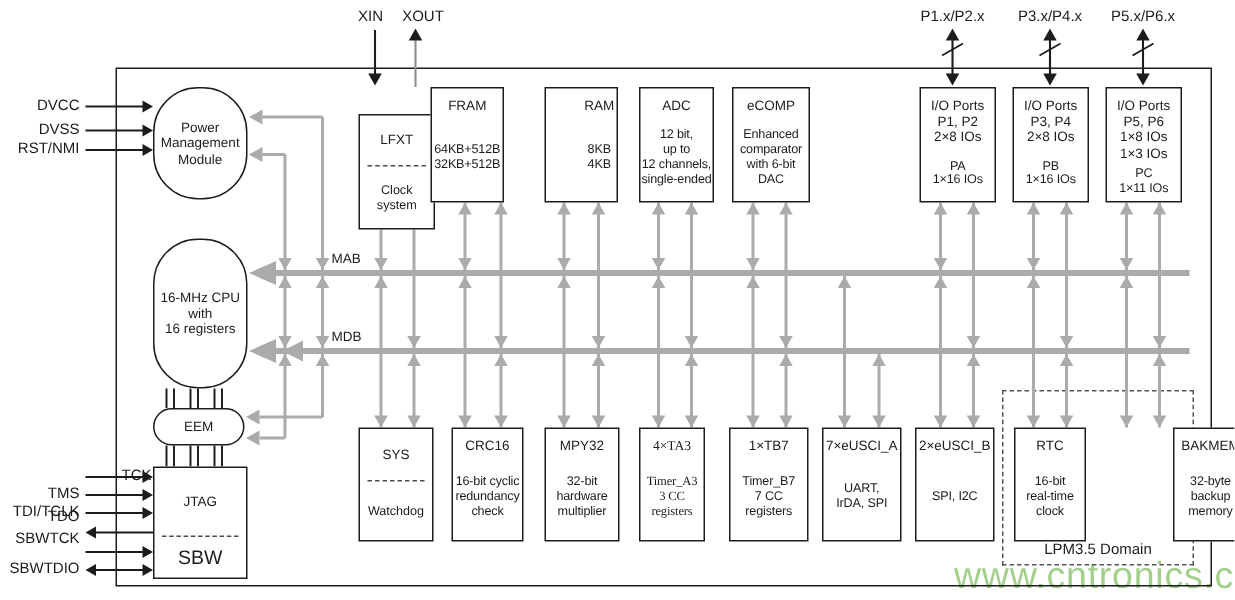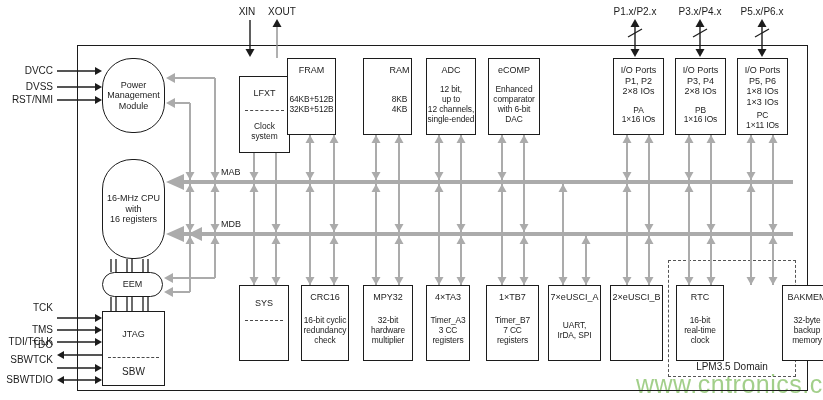--- a/index.html
+++ b/index.html
@@ -207,41 +207,41 @@
 
   <div class="lab c" style="left:230px;top:6px;width:34px;">XIN</div>
   <div class="lab c" style="left:262px;top:6px;width:40px;">XOUT</div>
   <div class="lab c" style="left:605px;top:6px;width:60px;">P1.x/P2.x</div>
   <div class="lab c" style="left:670px;top:6px;width:60px;">P3.x/P4.x</div>
   <div class="lab c" style="left:732px;top:6px;width:60px;">P5.x/P6.x</div>
 
   <div class="pinlab" style="top:65px;">DVCC</div>
   <div class="pinlab" style="top:81px;">DVSS</div>
   <div class="pinlab" style="top:94px;">RST/NMI</div>
-  <div class="pinlab" style="top:302px;">TCK</div>
+  <div class="pinlab" style="top:312px;padding-left:48px;">TCK</div>
   <div class="pinlab" style="top:324px;">TMS</div>
   <div class="pinlab" style="top:336px;">TDI/TCLK</div>
   <div class="pinlab" style="top:339px;">TDO</div>
   <div class="pinlab" style="top:354px;">SBWTCK</div>
   <div class="pinlab" style="top:374px;">SBWTDIO</div>
 
   <div class="buslab" style="left:221px;top:167px;">MAB</div>
   <div class="buslab" style="left:221px;top:219px;">MDB</div>
 
   <div class="block center-block" style="left:102px;top:58px;width:63px;height:75px;">Power
 Management
 Module</div>
   <div class="block center-block" style="left:102px;top:159px;width:63px;height:100px;">16-MHz CPU
 with
 16 registers</div>
   <div class="block center-block" style="left:102px;top:272px;width:61px;height:25px;">EEM</div>
   <div class="block split" style="left:102px;top:311px;width:63px;height:75px;">
     <div class="sec s1" style="flex:0 0 45px;">JTAG</div>
     <div class="dashline"></div>
-    <div class="sec s2" style="font-size:10px;">SBW</div>
+    <div class="sec s2" style="font-size:13px;">SBW</div>
   </div>
 
   <div class="block split" style="left:239px;top:58px;width:51px;height:77px;margin-top:18px;">
     <div class="sec s1" style="flex:0 0 33px;">LFXT</div>
     <div class="dashline"></div>
     <div class="sec s2">Clock
 system</div>
   </div>
   <div class="block std" style="left:287px;top:58px;width:49px;height:77px;">
     <div class="bt">FRAM</div>
@@ -286,52 +286,54 @@
 P5, P6
 1×8 IOs
 1×3 IOs</div>
     <div class="bd">PC
 1×11 IOs</div>
   </div>
 
   <div class="block split" style="left:239px;top:285px;width:50px;height:76px;">
     <div class="sec s1" style="flex:0 0 34px;">SYS</div>
     <div class="dashline"></div>
+    <div class="sec s2">Watchdog</div>
   </div>
   <div class="block std" style="left:301px;top:285px;width:48px;height:76px;">
     <div class="bt">CRC16</div>
     <div class="bd">16-bit cyclic
 redundancy
 check</div>
   </div>
   <div class="block std" style="left:363px;top:285px;width:50px;height:76px;">
     <div class="bt">MPY32</div>
     <div class="bd">32-bit
 hardware
 multiplier</div>
   </div>
-  <div class="block std" style="left:426px;top:285px;width:44px;height:76px;">
+  <div class="block std" style="left:426px;top:285px;width:44px;height:76px;font-family:Liberation Serif, serif;">
     <div class="bt">4×TA3</div>
     <div class="bd">Timer_A3
 3 CC
 registers</div>
   </div>
   <div class="block std" style="left:486px;top:285px;width:53px;height:76px;">
     <div class="bt">1×TB7</div>
     <div class="bd">Timer_B7
 7 CC
 registers</div>
   </div>
   <div class="block std" style="left:548px;top:285px;width:53px;height:76px;">
     <div class="bt">7×eUSCI_A</div>
     <div class="bd">UART,
 IrDA, SPI</div>
   </div>
   <div class="block std" style="left:610px;top:285px;width:53px;height:76px;">
     <div class="bt">2×eUSCI_B</div>
+    <div class="bd">SPI, I2C</div>
   </div>
   <div class="block std" style="left:676px;top:285px;width:48px;height:76px;">
     <div class="bt">RTC</div>
     <div class="bd">16-bit
 real-time
 clock</div>
   </div>
   <div class="block std" style="left:738px;top:285px;width:50px;height:76px;margin-left:44px;">
     <div class="bt">BAKMEM</div>
     <div class="bd">32-byte

